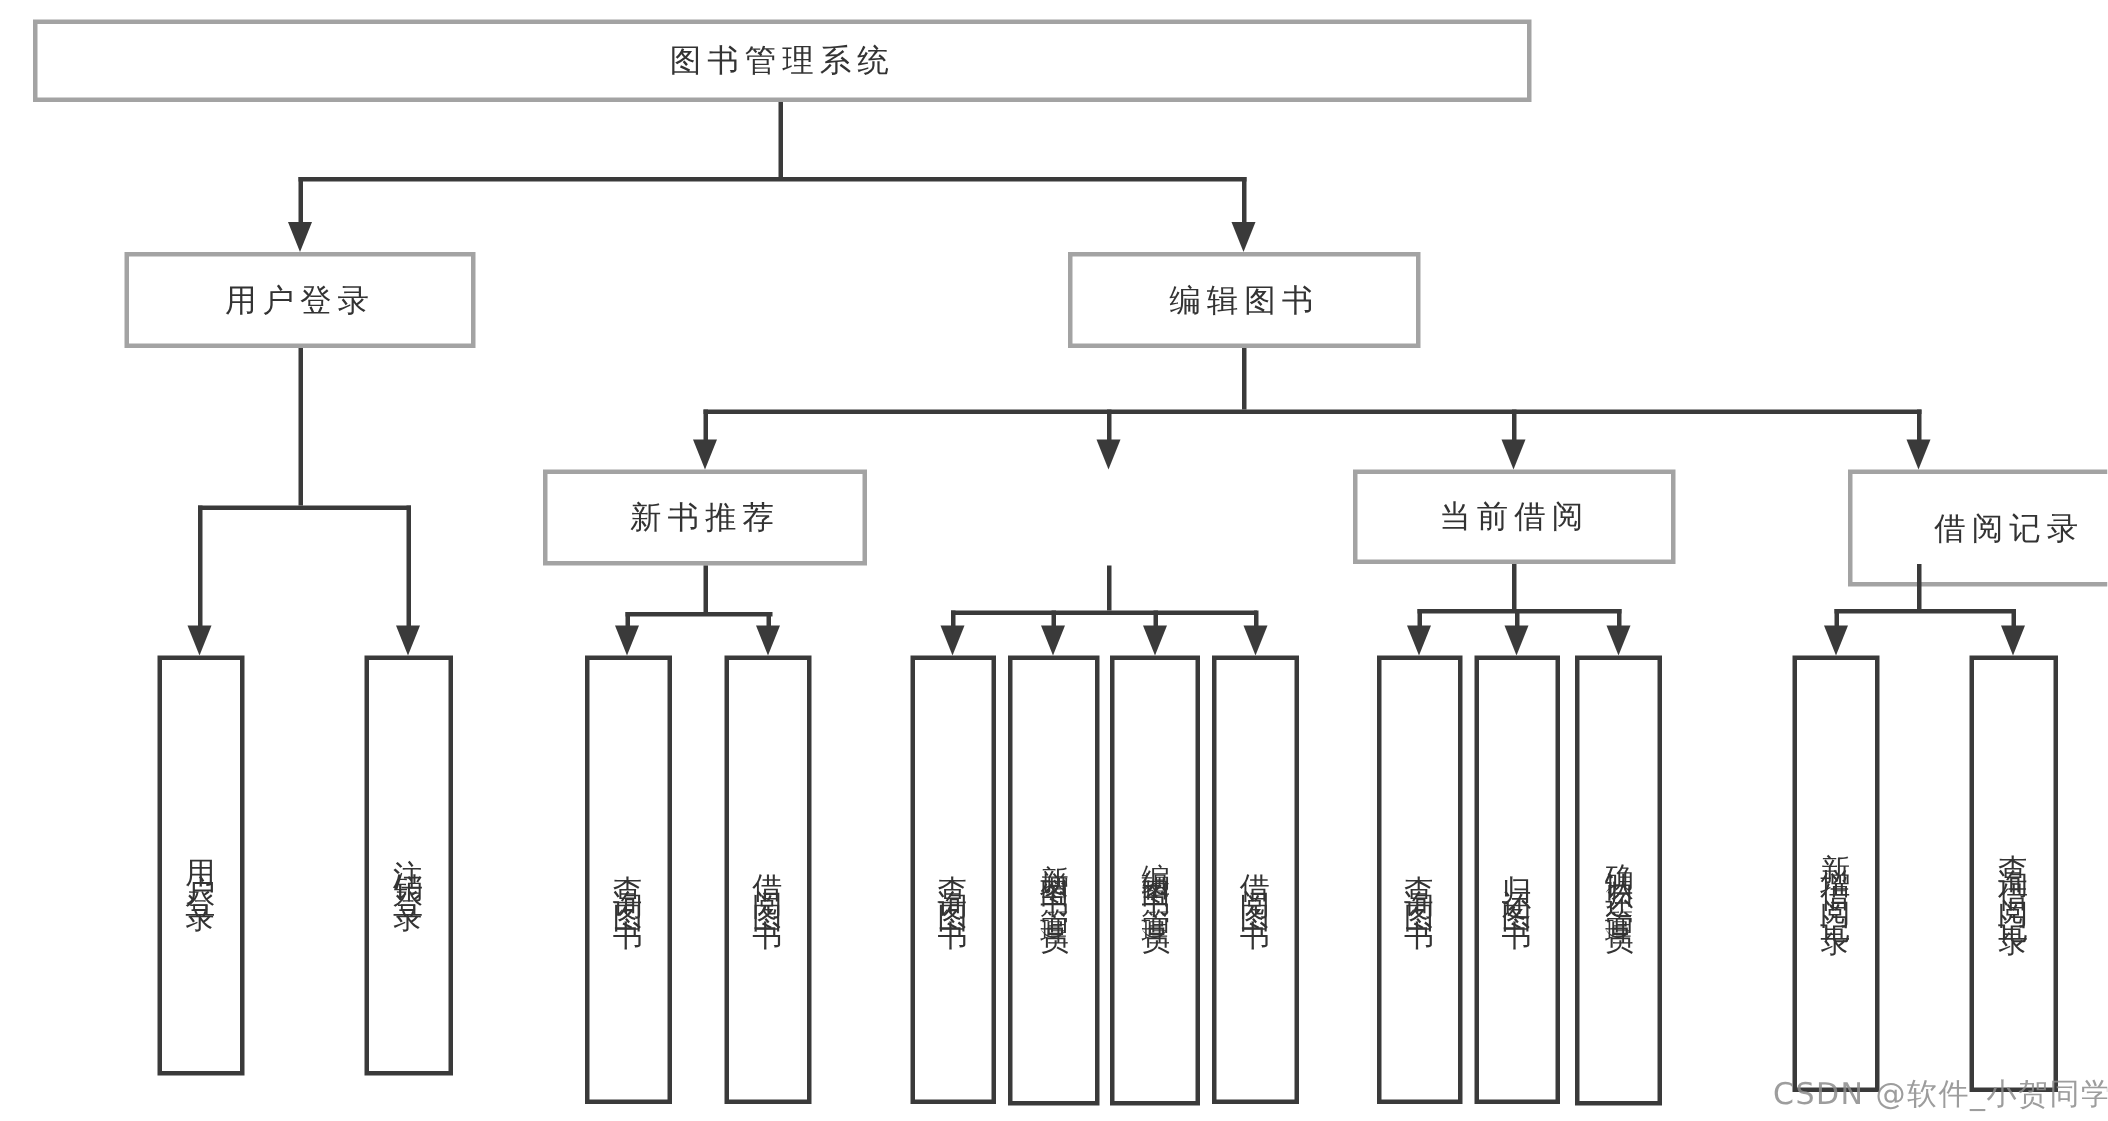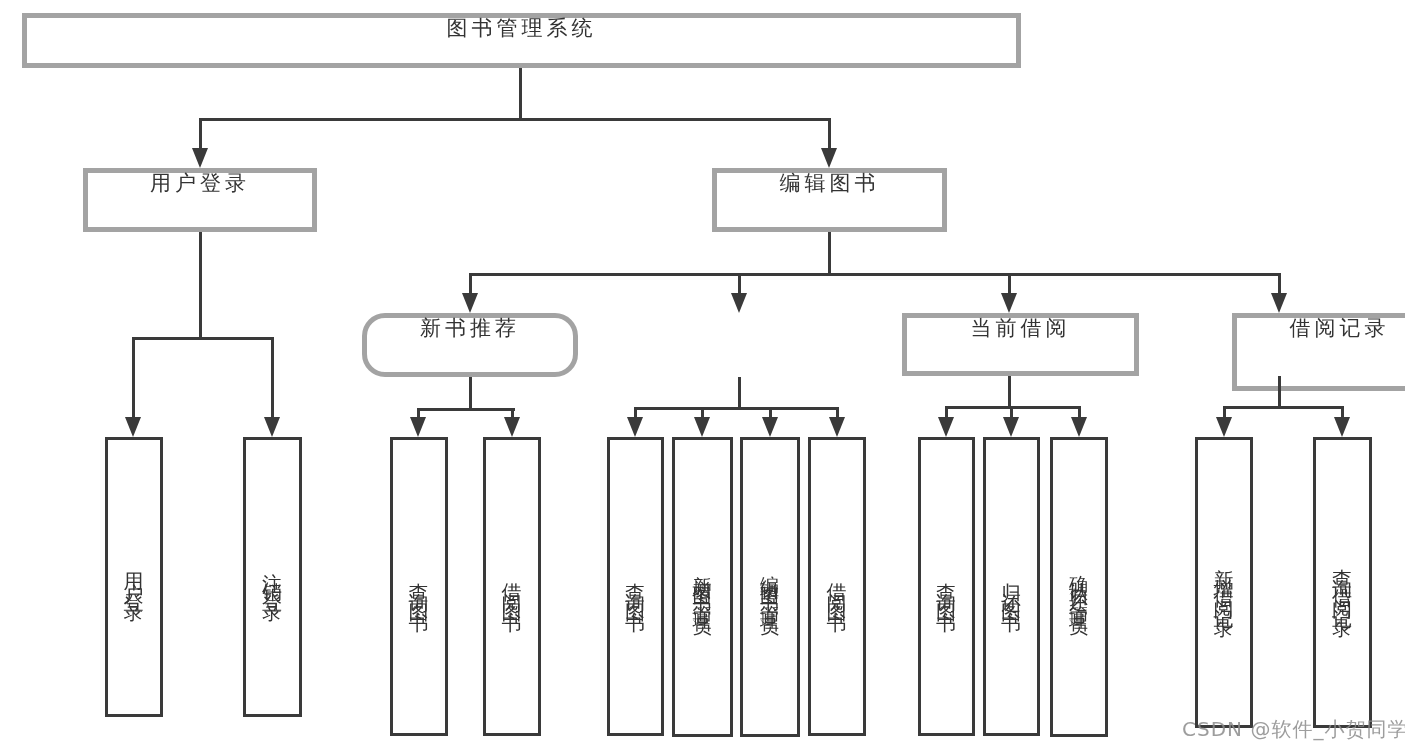--- a/index.html
+++ b/index.html
@@ -7,23 +7,23 @@
   #canvas{
     position:relative;
     width:1405px;height:747px;
     background:#ffffff;
     overflow:hidden;
   }
   
   .hbox{
     position:absolute;
     box-sizing:border-box;
-    border:5px solid #a3a3a3;
+    border:3px solid #a3a3a3;
     background:#ffffff;
-    display:flex;justify-content:center;
+    display:flex;align-items:center;justify-content:center;
   }
   .hbox .hlabel{
     font-size:21px;letter-spacing:4px;color:#333333;line-height:1;
     white-space:nowrap;
   }
   .vbox{
     position:absolute;
     box-sizing:border-box;
     border:3px solid #3a3a3a;
     background:#ffffff;
@@ -64,26 +64,26 @@
   </div>
 
   <div class="hbox" style="left:83px;top:168px;width:234px;height:64px;">
     <span class="hlabel">用户登录</span>
   </div>
 
   <div class="hbox" style="left:712px;top:168px;width:235px;height:64px;">
     <span class="hlabel">编辑图书</span>
   </div>
 
-  <div class="hbox" style="left:362px;top:313px;width:216px;height:64px;border-radius:23px;">
+  <div class="hbox" style="left:362px;top:313px;width:216px;height:64px;">
     <span class="hlabel">新书推荐</span>
   </div>
 
 
-  <div class="hbox" style="left:902px;top:313px;width:237px;height:63px;">
+  <div class="hbox" style="left:902px;top:313px;width:215px;height:63px;">
     <span class="hlabel">当前借阅</span>
   </div>
 
   <div class="hbox" style="left:1232px;top:313px;width:215px;height:78px;">
     <span class="hlabel">借阅记录</span>
   </div>
 
   <div class="vbox" style="left:105px;top:437px;width:58px;height:280px;">
     <span class="vlabel">用户登录</span>
   </div>

